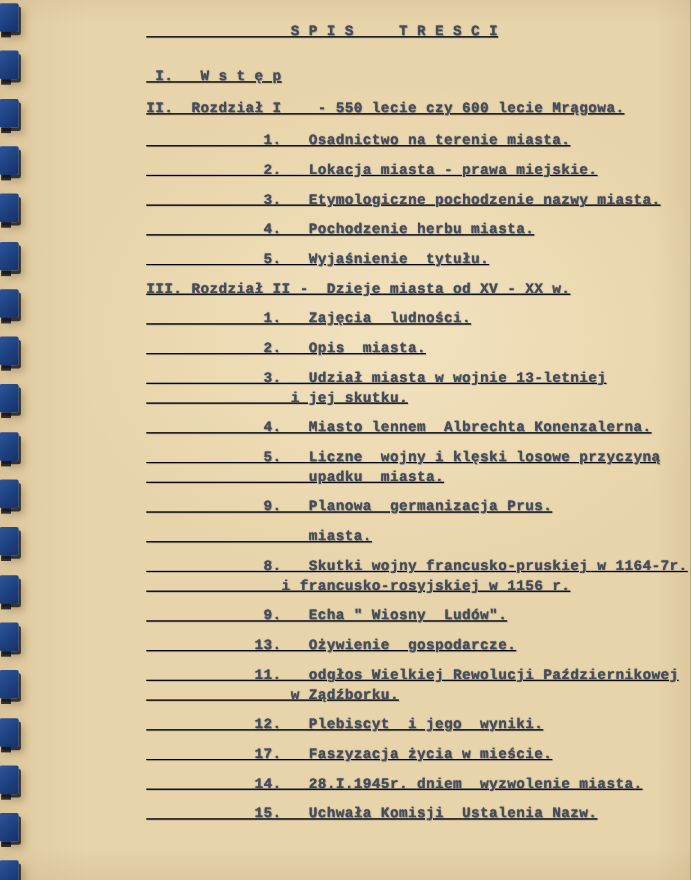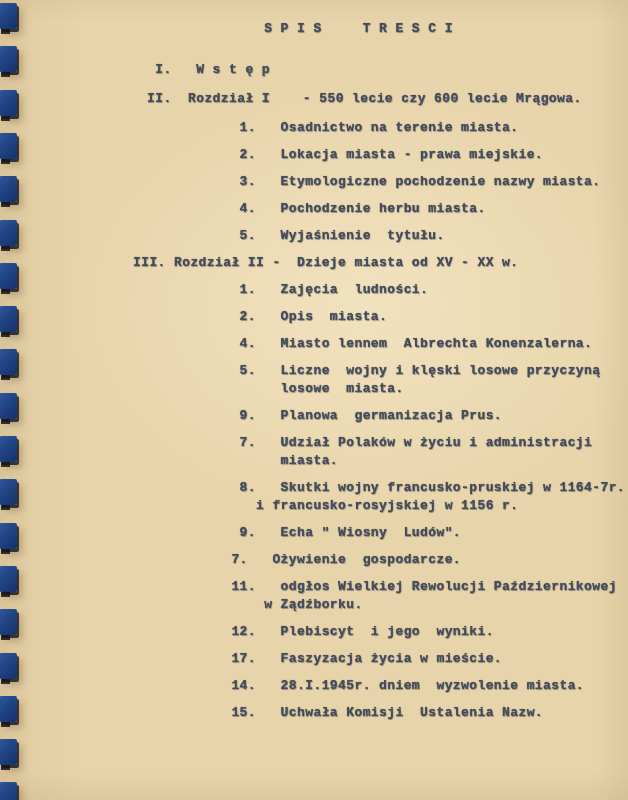--- a/index.html
+++ b/index.html
@@ -34,23 +34,23 @@
     box-shadow: 2px 3px 0 rgba(22,23,28,0.8), 5px 6px 7px rgba(120,95,55,0.38);
   }
   .tooth::after {
     content: "";
     position: absolute;
     left: 1px; bottom: -5px;
     width: 9px; height: 5px;
     background: rgba(20,21,26,0.85);
   }
   .doc { position: absolute; left: 133px; top: 20px; }
-  .entry { margin-bottom: 9px; }
+  .entry { margin-bottom: 9px; text-decoration: underline; }
   .entry.gap-lg { margin-bottom: 23px; }
-  .entry.gap-md { margin-bottom: 11px; margin-left: 14px; }
+  .entry.gap-md { margin-bottom: 11px; }
   .line {
     white-space: pre;
     font-size: 13px;
     line-height: 18px;
     font-weight: 700;
     letter-spacing: 0.4px;
     color: var(--ink);
     text-shadow: 0 0 1px rgba(62,69,86,0.88), 0.6px 0.6px 0.8px rgba(62,69,86,0.45);
   }
 </style>
@@ -107,42 +107,45 @@
       <div class="entry">
         <div class="line">III. Rozdział II -  Dzieje miasta od XV - XX w.</div>
       </div>
       <div class="entry">
         <div class="line">             1.   Zajęcia  ludności.</div>
       </div>
       <div class="entry">
         <div class="line">             2.   Opis  miasta.</div>
       </div>
       <div class="entry">
+        <div class="line">             3.   Udział miasta w wojnie 13-letniej</div>
+        <div class="line">                i jej skutku.</div>
+      </div>
+      <div class="entry">
         <div class="line">             4.   Miasto lennem  Albrechta Konenzalerna.</div>
       </div>
       <div class="entry">
         <div class="line">             5.   Liczne  wojny i klęski losowe przyczyną</div>
-        <div class="line">                  losowe  miasta.</div>
+        <div class="line">                  upadku  miasta.</div>
       </div>
       <div class="entry">
         <div class="line">             9.   Planowa  germanizacja Prus.</div>
       </div>
       <div class="entry">
-        <div class="line">             7.   Udział Polaków w życiu i administracji</div>
         <div class="line">                  miasta.</div>
       </div>
       <div class="entry">
         <div class="line">             8.   Skutki wojny francusko-pruskiej w 1164-7r.</div>
         <div class="line">               i francusko-rosyjskiej w 1156 r.</div>
       </div>
       <div class="entry">
         <div class="line">             9.   Echa " Wiosny  Ludów".</div>
       </div>
       <div class="entry">
-        <div class="line">            7.   Ożywienie  gospodarcze.</div>
+        <div class="line">            13.   Ożywienie  gospodarcze.</div>
       </div>
       <div class="entry">
         <div class="line">            11.   odgłos Wielkiej Rewolucji Październikowej</div>
         <div class="line">                w Ządźborku.</div>
       </div>
       <div class="entry">
         <div class="line">            12.   Plebiscyt  i jego  wyniki.</div>
       </div>
       <div class="entry">
         <div class="line">            17.   Faszyzacja życia w mieście.</div>

